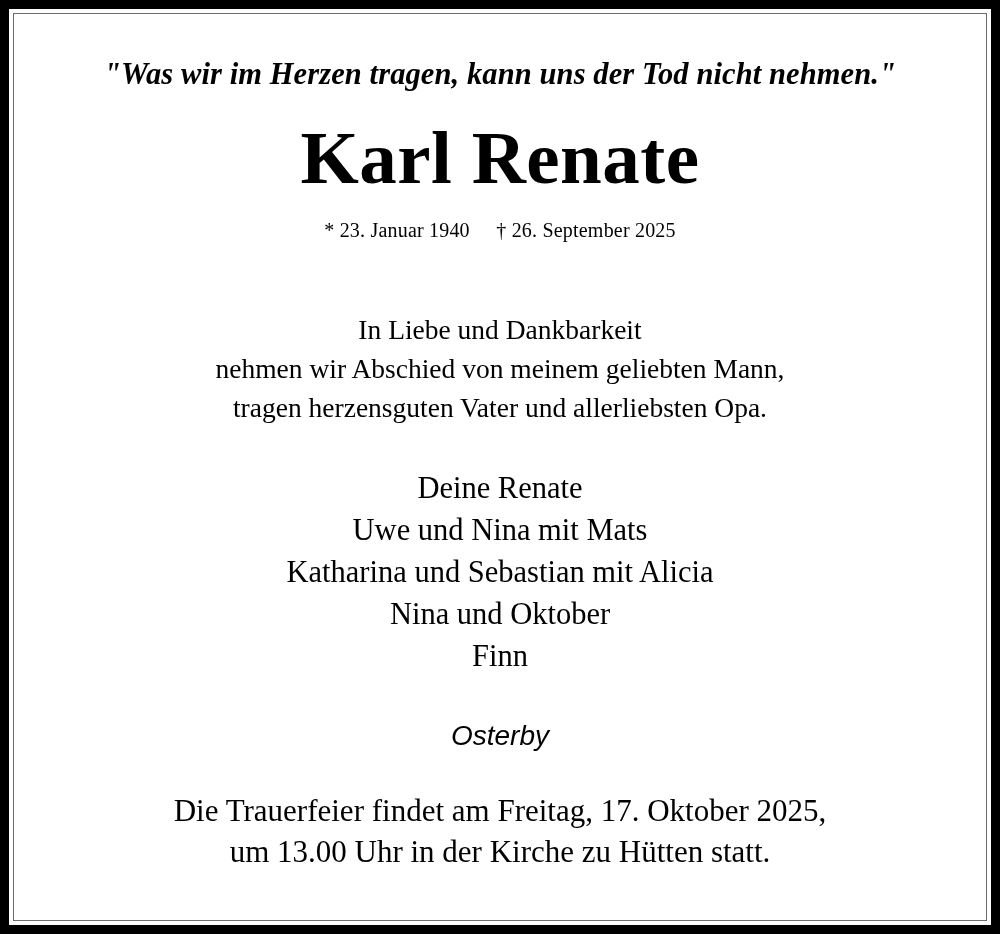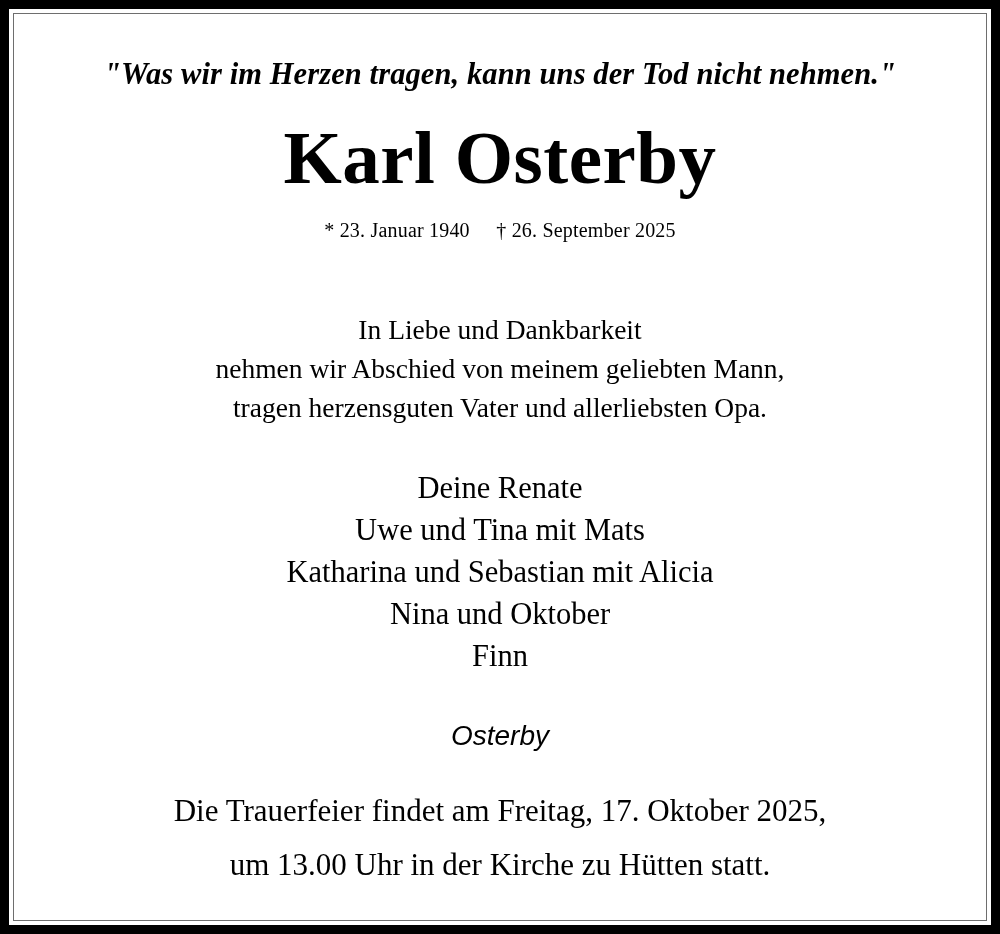--- a/index.html
+++ b/index.html
@@ -86,52 +86,51 @@
     margin-top: 42px;
     font-style: italic;
   }
   .service {
     font-size: 31px;
     line-height: 1.33;
     margin-top: 38px;
   }
   .service div {
     white-space: nowrap;
-    margin-top: 13px;
   }
 </style>
 </head>
 <body>
 
 <div class="page">
   <div class="inner-frame">
 
     <div class="notice">
 
       <div class="quote">"Was wir im Herzen tragen, kann uns der Tod nicht nehmen."</div>
 
-      <div class="name">Karl Osterby</div>
+      <div class="name">Karl Renate</div>
 
       <div class="dates">
         <span>*</span>
         <span>23. Januar 1940</span>
         <span class="sep"></span>
         <span>†</span>
         <span>26. September 2025</span>
       </div>
 
       <div class="tribute">
         <div>In Liebe und Dankbarkeit</div>
         <div>nehmen wir Abschied von meinem geliebten Mann,</div>
         <div>tragen herzensguten Vater und allerliebsten Opa.</div>
       </div>
 
       <div class="family">
         <div>Deine Renate</div>
-        <div>Uwe und Tina mit Mats</div>
+        <div>Uwe und Nina mit Mats</div>
         <div>Katharina und Sebastian mit Alicia</div>
         <div>Nina und Oktober</div>
         <div>Finn</div>
       </div>
 
       <div class="place">Osterby</div>
 
       <div class="service">
         <div>Die Trauerfeier findet am Freitag, 17. Oktober 2025,</div>
         <div>um 13.00 Uhr in der Kirche zu Hütten statt.</div>

